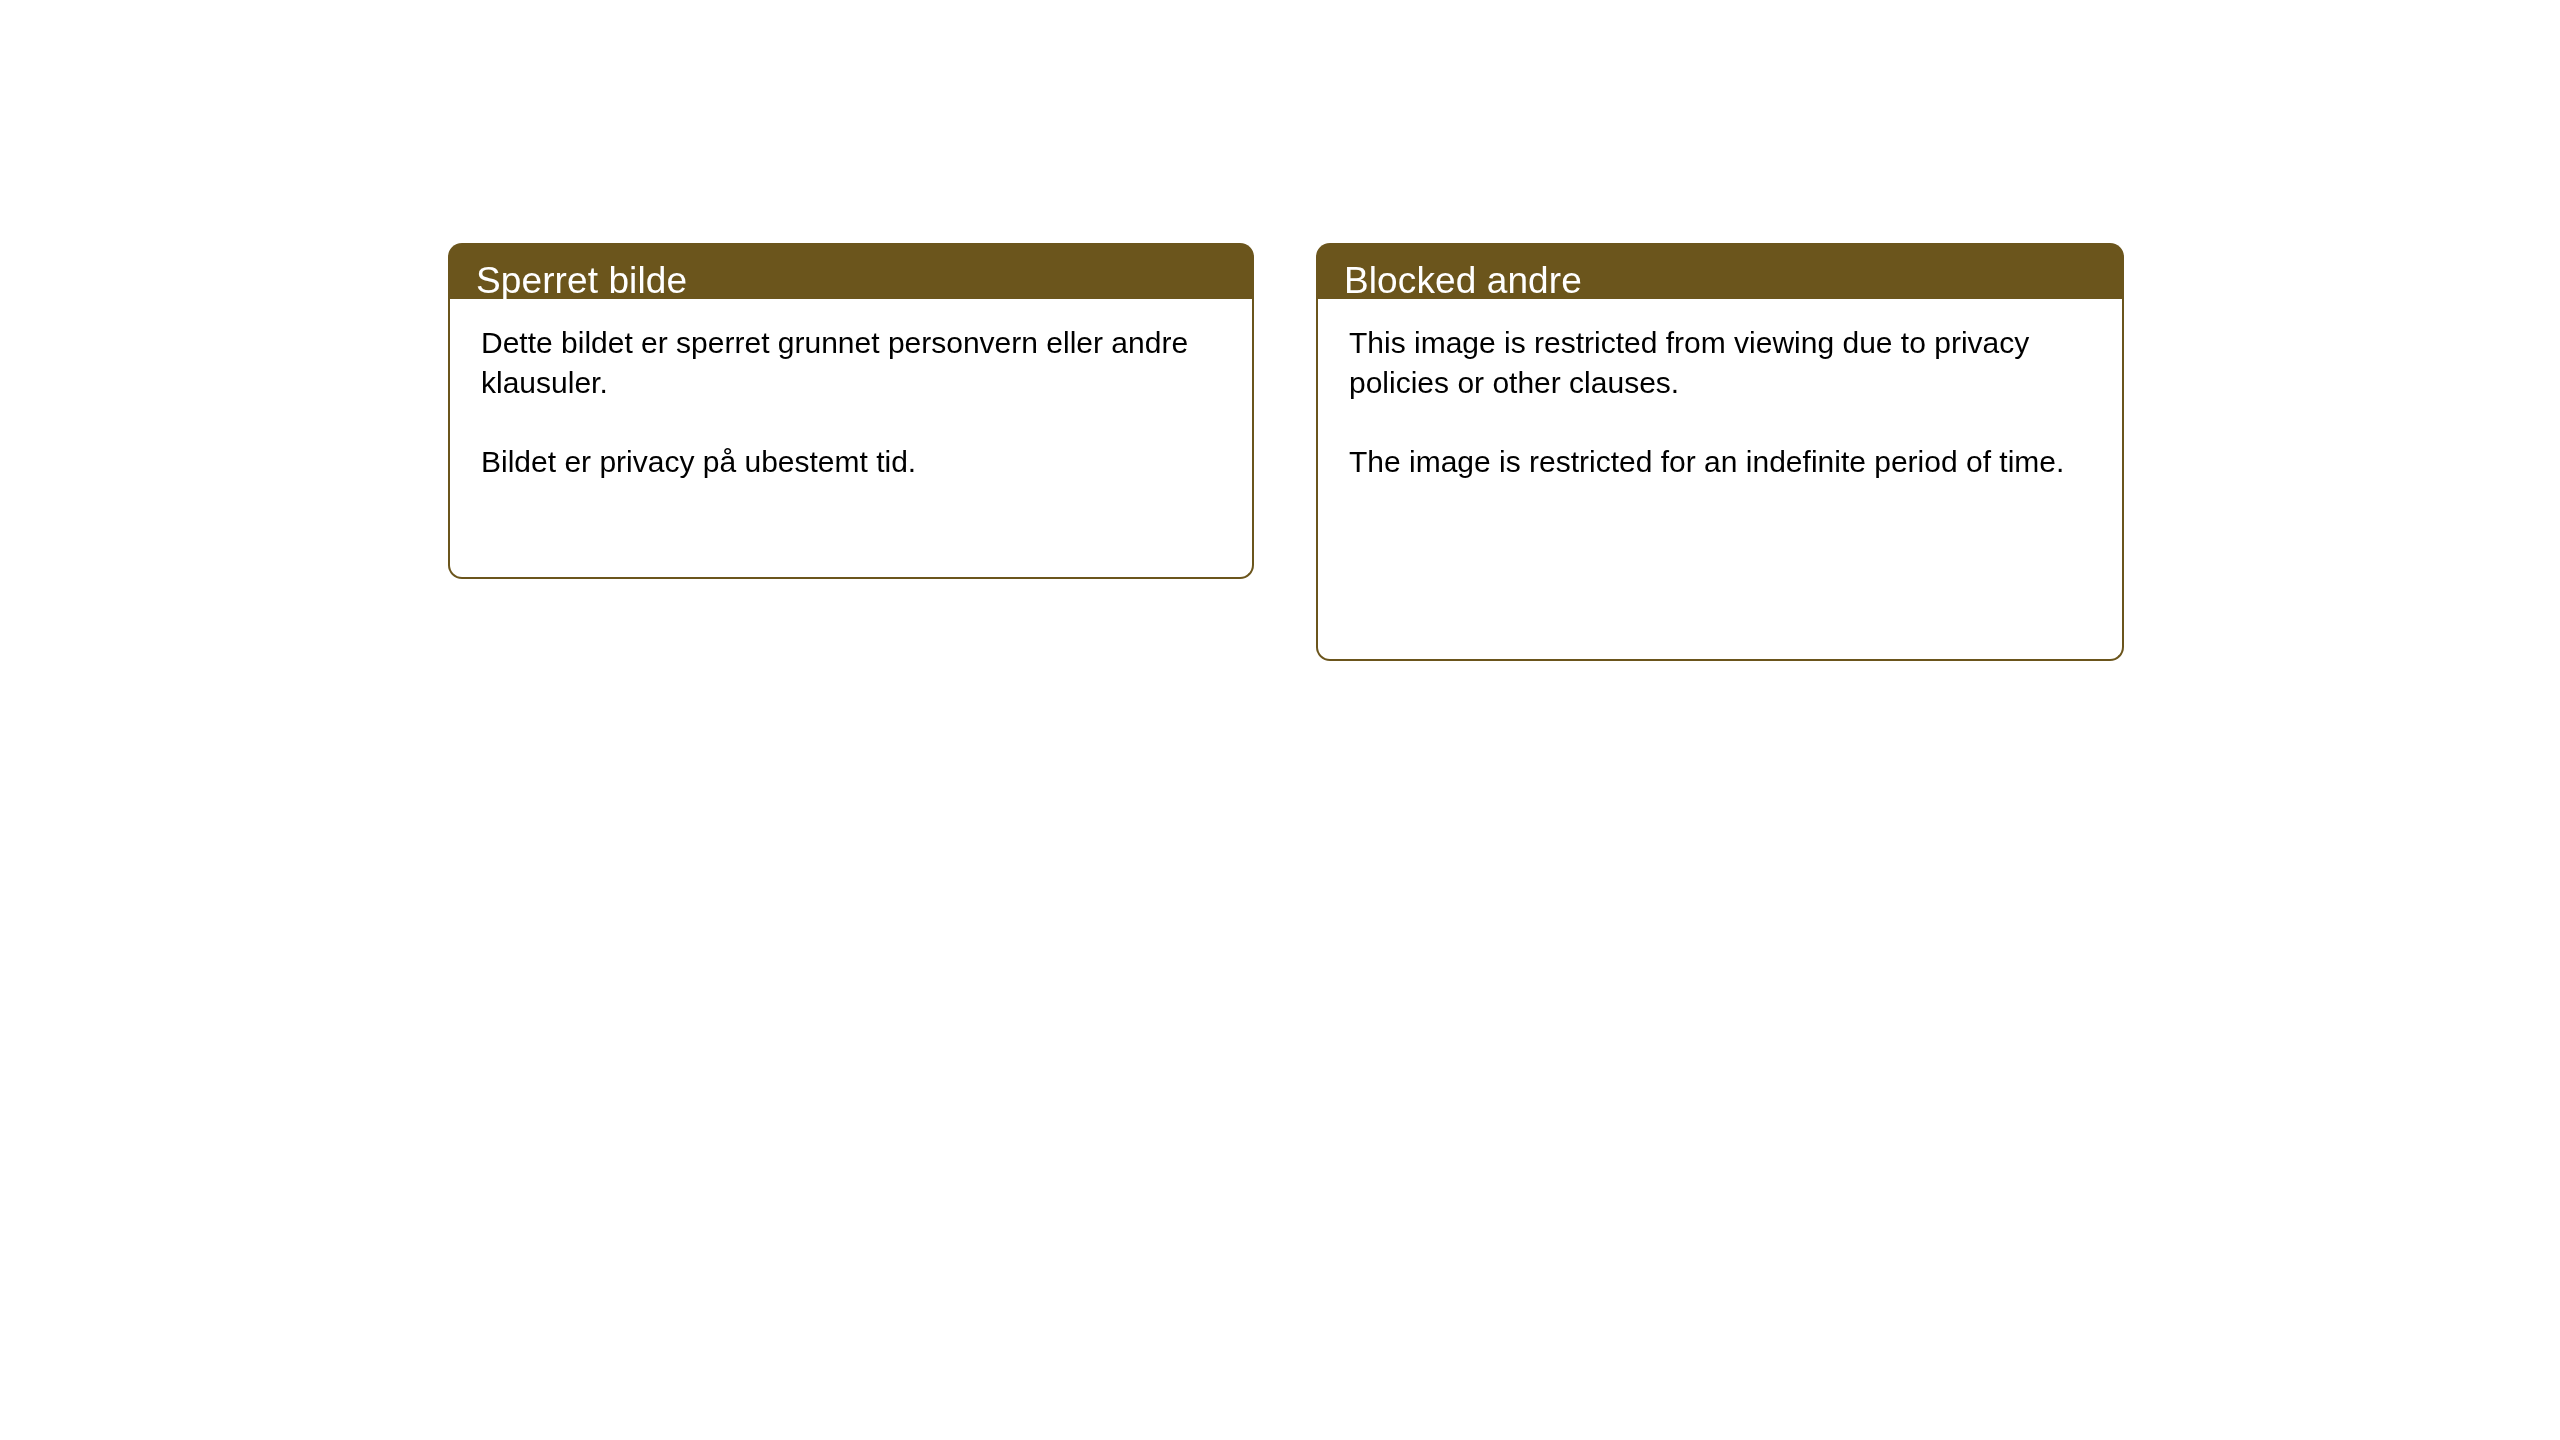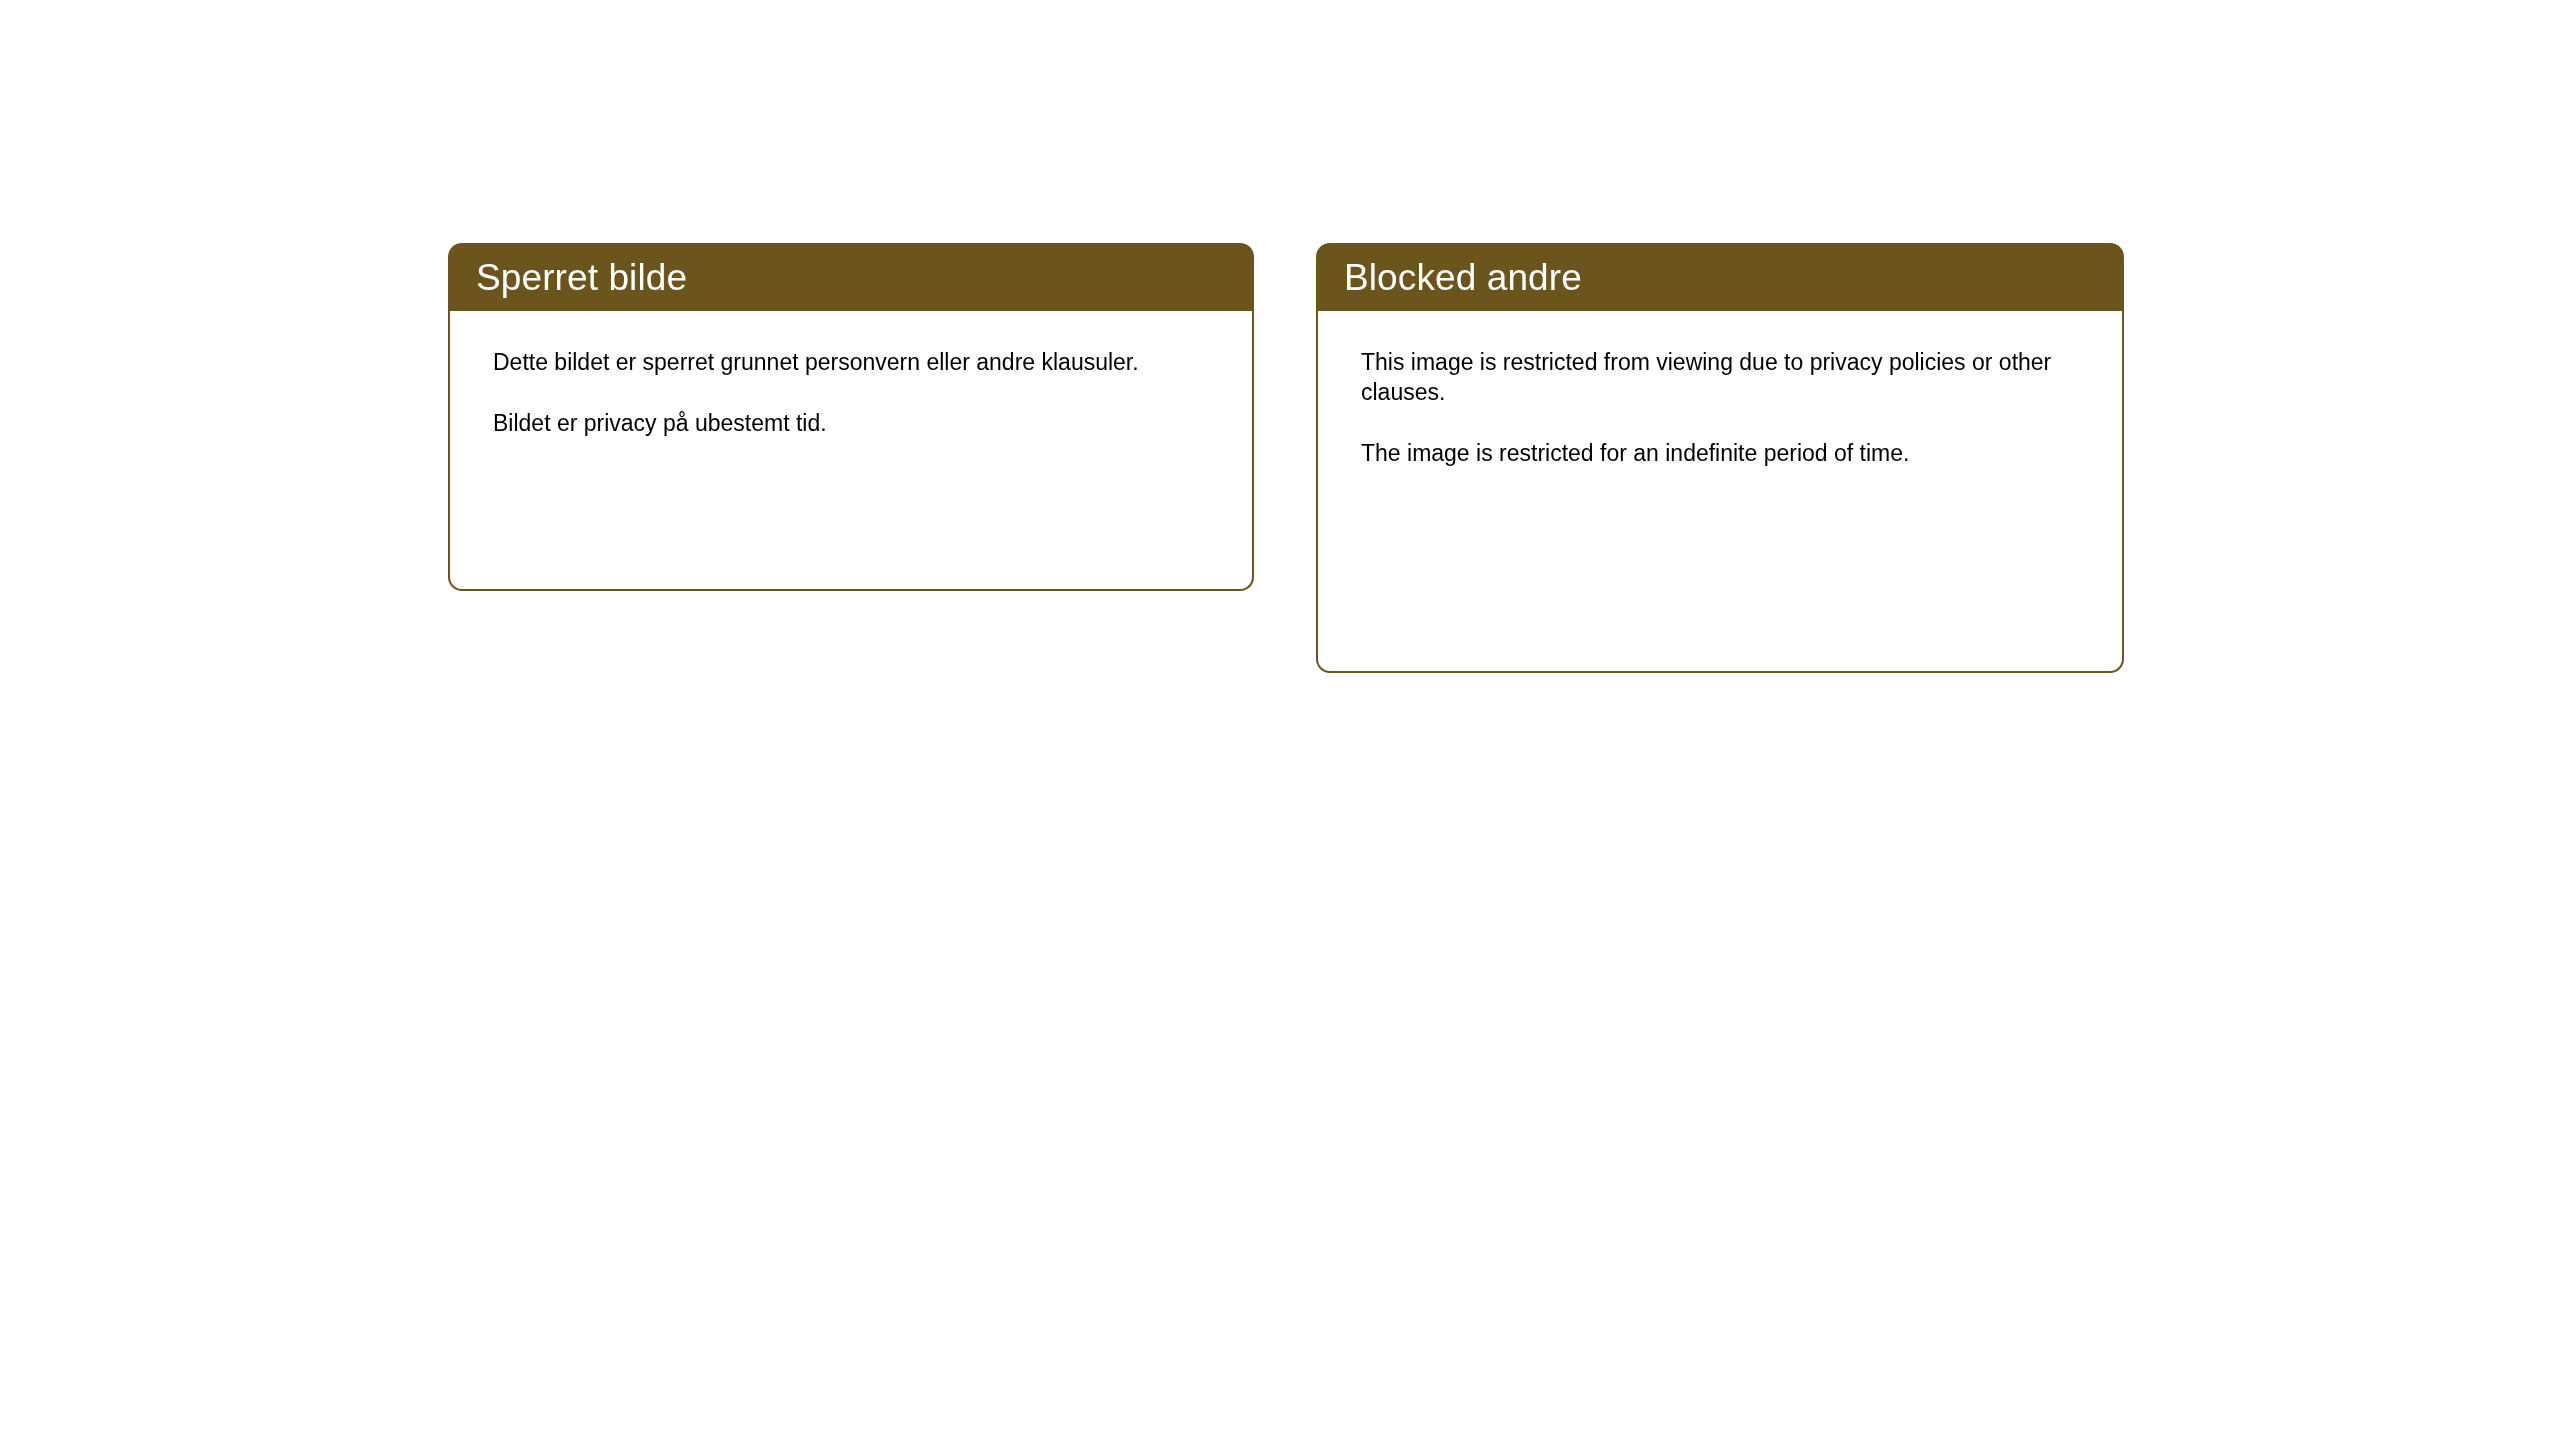--- a/index.html
+++ b/index.html
@@ -23,25 +23,25 @@
   }
 
   .notice-card {
     position: absolute;
     box-sizing: border-box;
   }
 
   .notice-header {
     background: #6b551c;
     border-radius: 14px 14px 0 0;
-    height: 68px;
+    height: 56px;
     box-sizing: border-box;
     padding: 0 0 0 28px;
     display: flex;
-    align-items: center;
+    align-items: flex-end;
     overflow: hidden;
   }
 
   .notice-title {
     color: #ffffff;
     font-size: 37px;
     line-height: 1;
     font-weight: 400;
     letter-spacing: 0.1px;
     white-space: nowrap;
@@ -51,23 +51,23 @@
     background: #ffffff;
     border: 2px solid #6b551c;
     border-top: none;
     border-radius: 0 0 14px 14px;
     box-sizing: border-box;
     padding: 20px 24px 24px 27px;
   }
 
   .notice-para {
     color: #000000;
-    font-size: 23px;
+    font-size: 30px;
     line-height: 1.32;
-    margin: 16px;
+    margin: 4px;
     font-weight: 400;
   }
 
   .notice-para + .notice-para {
     margin-top: 1.32em;
   }
 
   
   #card-norwegian {
     left: 448px;

